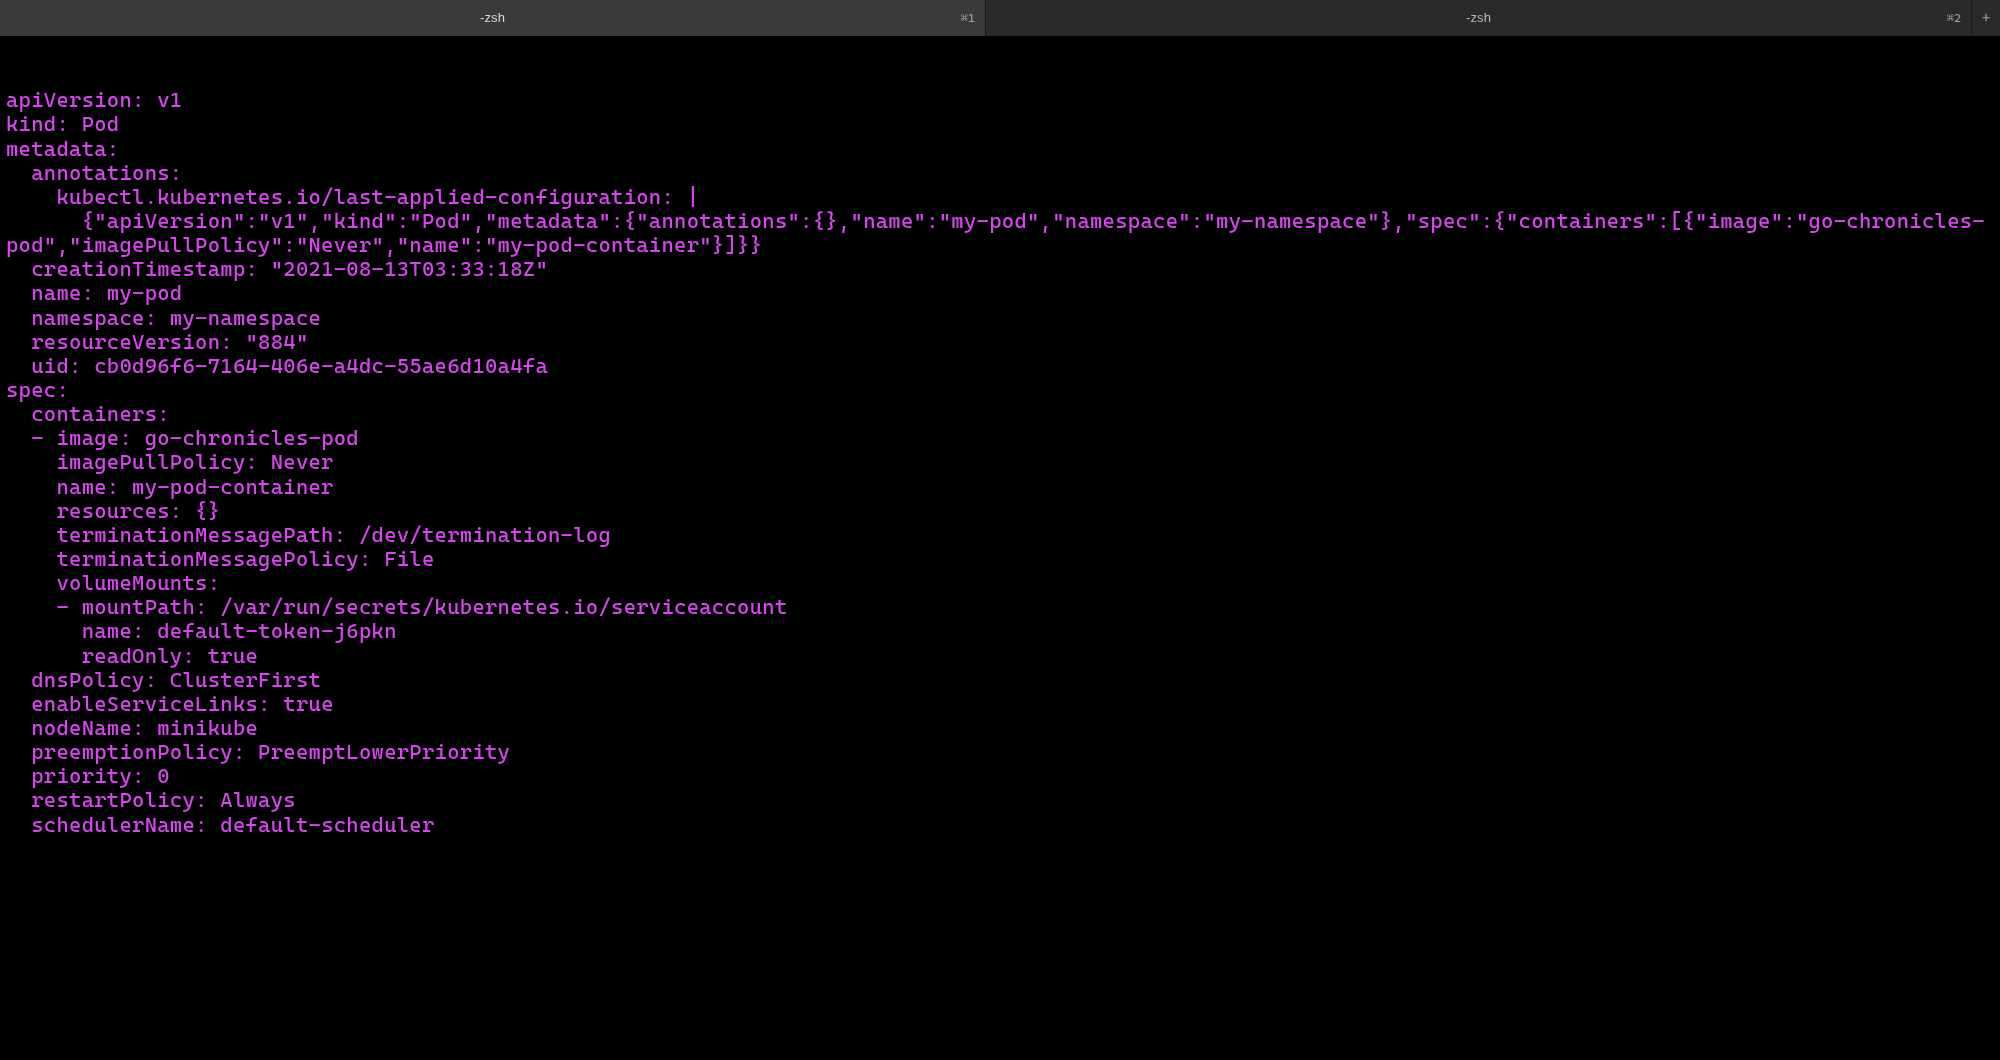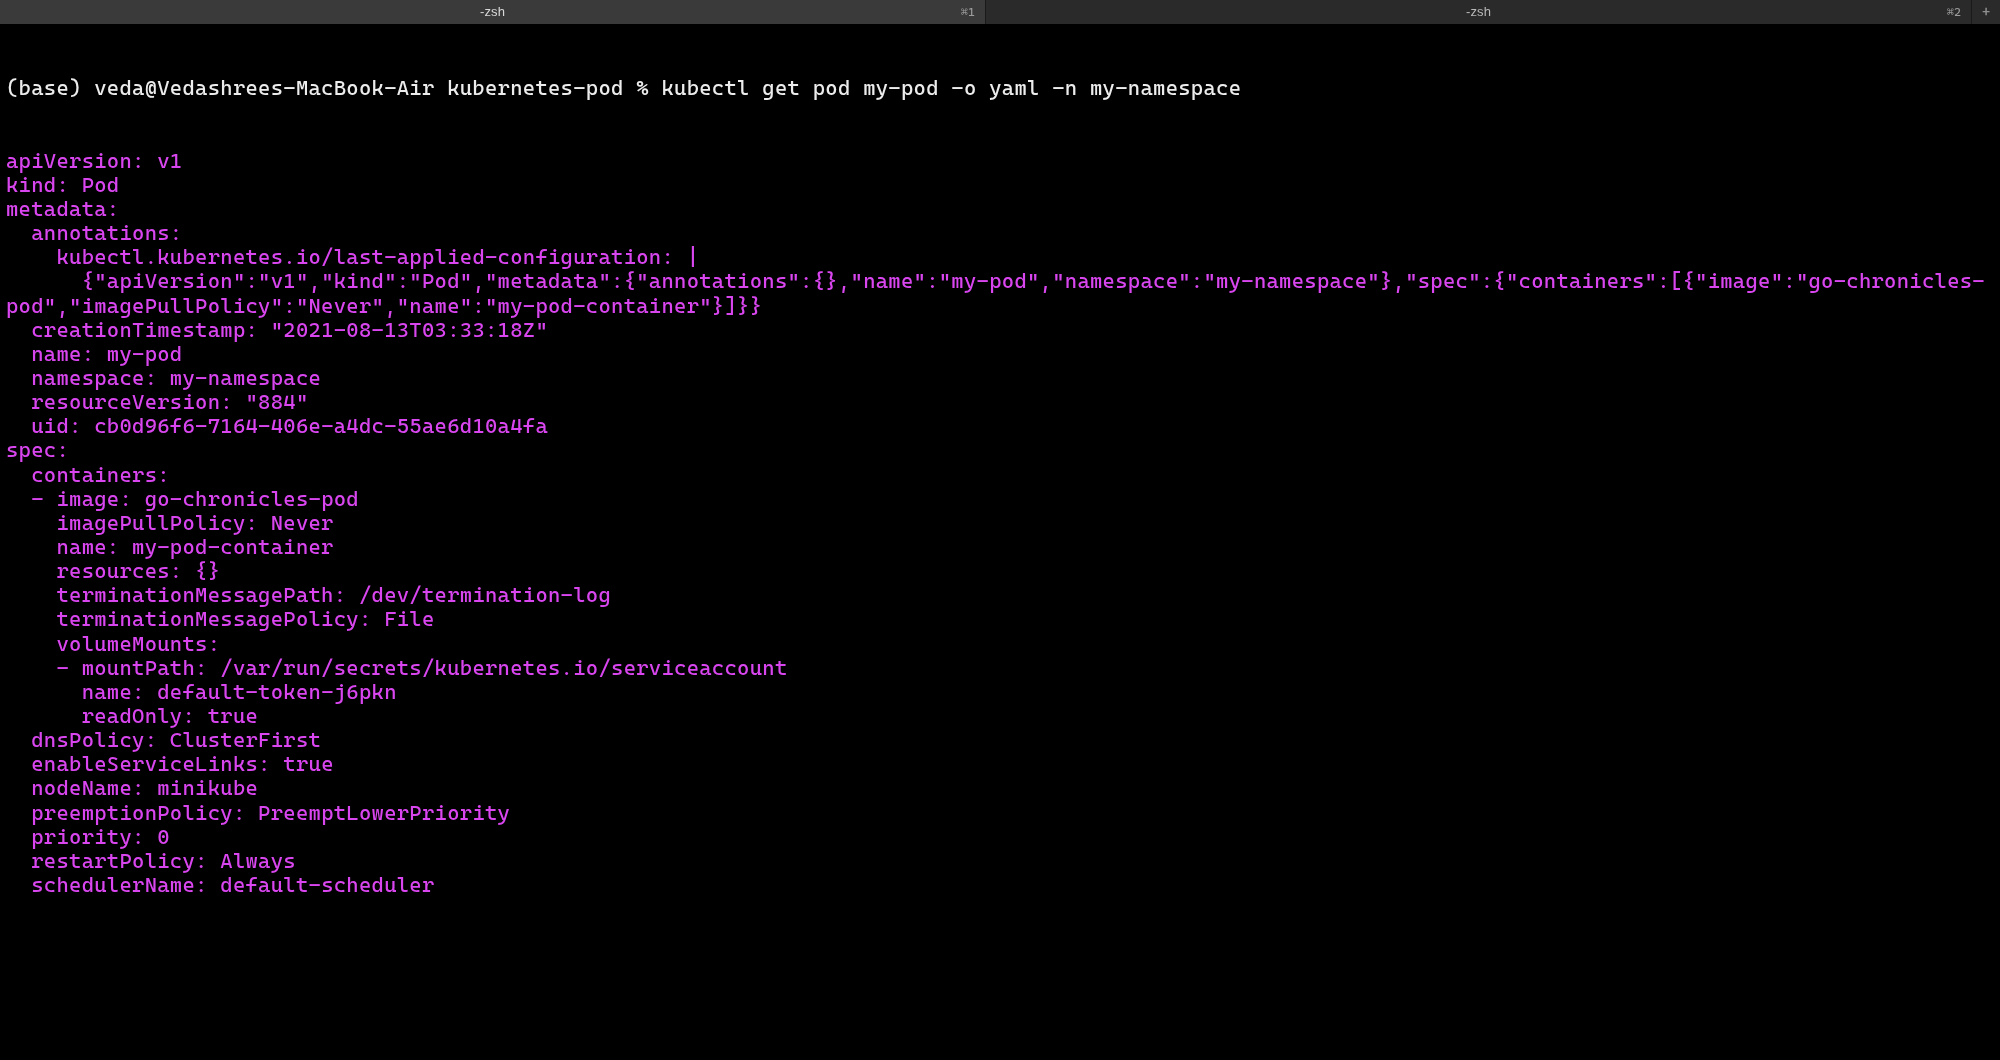--- a/index.html
+++ b/index.html
@@ -6,21 +6,21 @@
     html, body {
       width: 100%;
       height: 100%;
       background: #000;
       font-family: ui-monospace, "SF Mono", Menlo, Monaco, "Cascadia Mono", Consolas, monospace;
       color: #ececec;
       overflow: hidden;
     }
     .tab-bar {
       display: flex;
-      height: 24px;
+      height: 36px;
       background: #2a2a2a;
       font-size: 13px;
       line-height: 24px;
       user-select: none;
       align-items: stretch;
     }
     .tab {
       flex: 1 1 0;
       position: relative;
       display: flex;
@@ -76,15 +76,14 @@
   <div class="tab">
     <span class="title">-zsh</span>
     <span class="shortcut">⌘2</span>
   </div>
   <div class="add-tab">
     <span>+</span>
   </div>
 </div>
 
 <div class="terminal">
-  <div class="prompt-line"><span>(base) veda@Vedashrees-MacBook-Air kubernetes-pod % </span><span>kubectl get pod my-pod -o yaml -n my-namespace</span></div>
   <div id="output"><div class="output-line">apiVersion: v1</div><div class="output-line">kind: Pod</div><div class="output-line">metadata:</div><div class="output-line">  annotations:</div><div class="output-line">    kubectl.kubernetes.io/last-applied-configuration: |</div><div class="output-line">      {"apiVersion":"v1","kind":"Pod","metadata":{"annotations":{},"name":"my-pod","namespace":"my-namespace"},"spec":{"containers":[{"image":"go-chronicles-pod","imagePullPolicy":"Never","name":"my-pod-container"}]}}</div><div class="output-line">  creationTimestamp: "2021-08-13T03:33:18Z"</div><div class="output-line">  name: my-pod</div><div class="output-line">  namespace: my-namespace</div><div class="output-line">  resourceVersion: "884"</div><div class="output-line">  uid: cb0d96f6-7164-406e-a4dc-55ae6d10a4fa</div><div class="output-line">spec:</div><div class="output-line">  containers:</div><div class="output-line">  - image: go-chronicles-pod</div><div class="output-line">    imagePullPolicy: Never</div><div class="output-line">    name: my-pod-container</div><div class="output-line">    resources: {}</div><div class="output-line">    terminationMessagePath: /dev/termination-log</div><div class="output-line">    terminationMessagePolicy: File</div><div class="output-line">    volumeMounts:</div><div class="output-line">    - mountPath: /var/run/secrets/kubernetes.io/serviceaccount</div><div class="output-line">      name: default-token-j6pkn</div><div class="output-line">      readOnly: true</div><div class="output-line">  dnsPolicy: ClusterFirst</div><div class="output-line">  enableServiceLinks: true</div><div class="output-line">  nodeName: minikube</div><div class="output-line">  preemptionPolicy: PreemptLowerPriority</div><div class="output-line">  priority: 0</div><div class="output-line">  restartPolicy: Always</div><div class="output-line">  schedulerName: default-scheduler</div></div>
 </div>
 
 </body></html>

